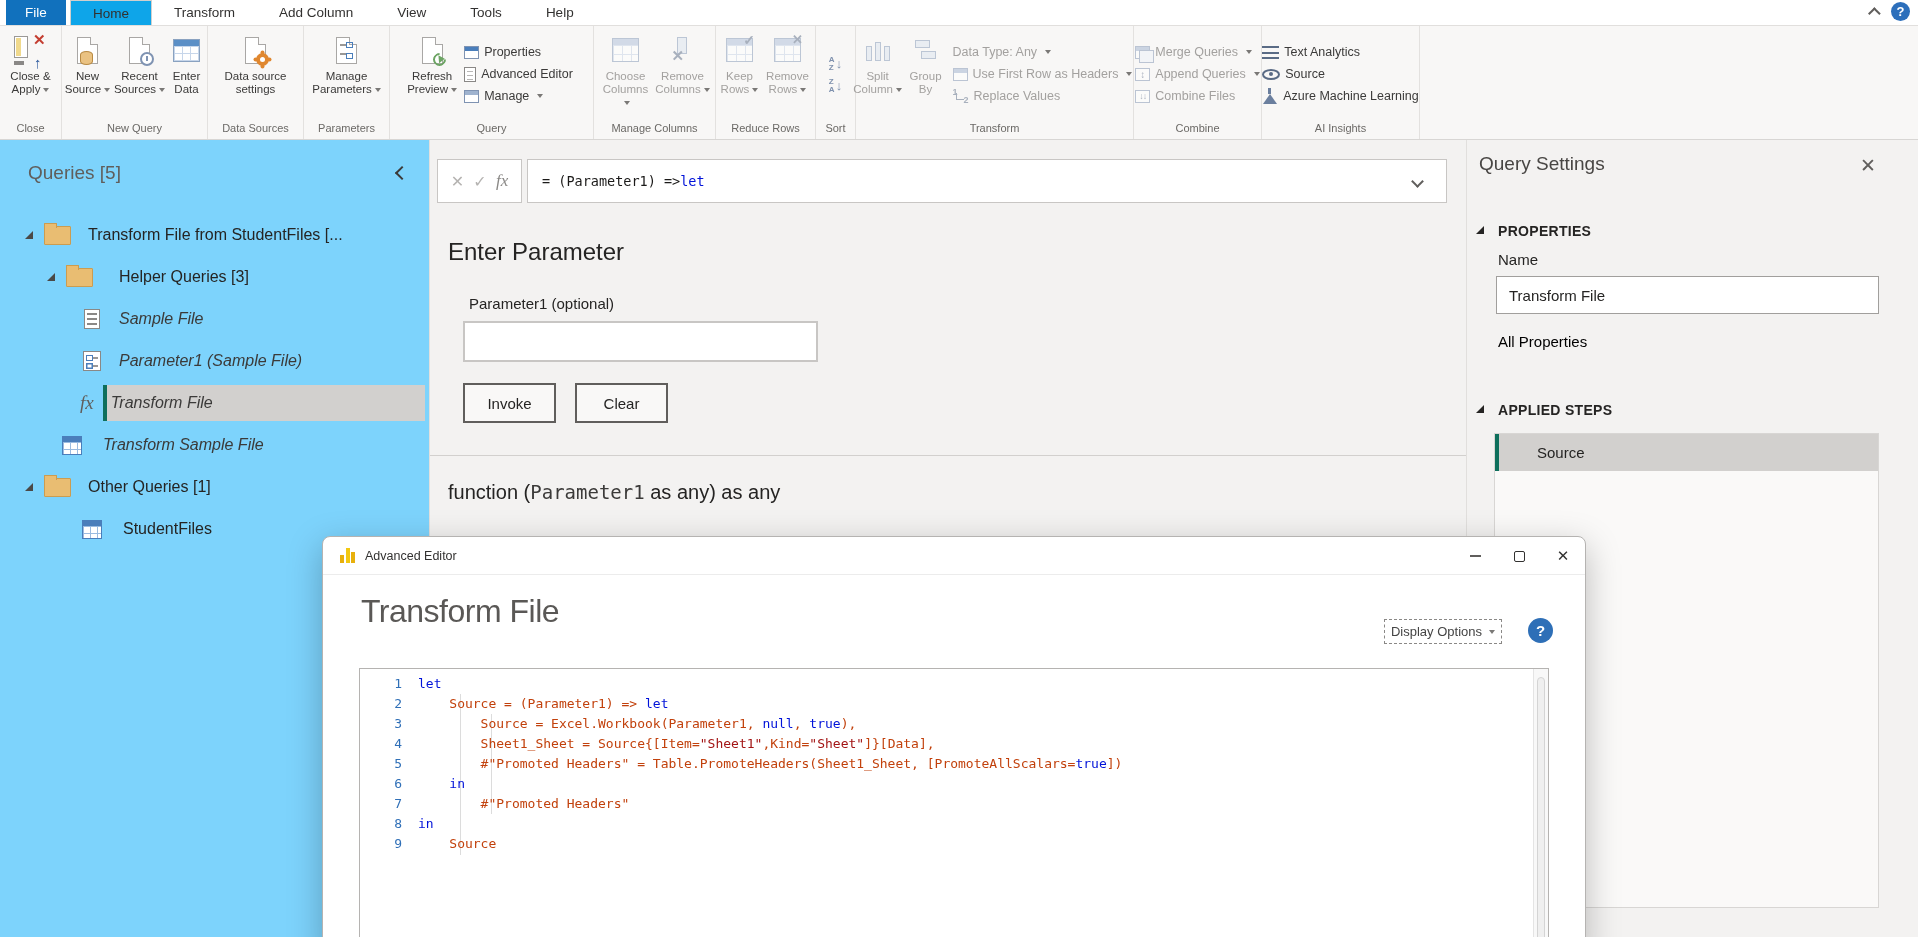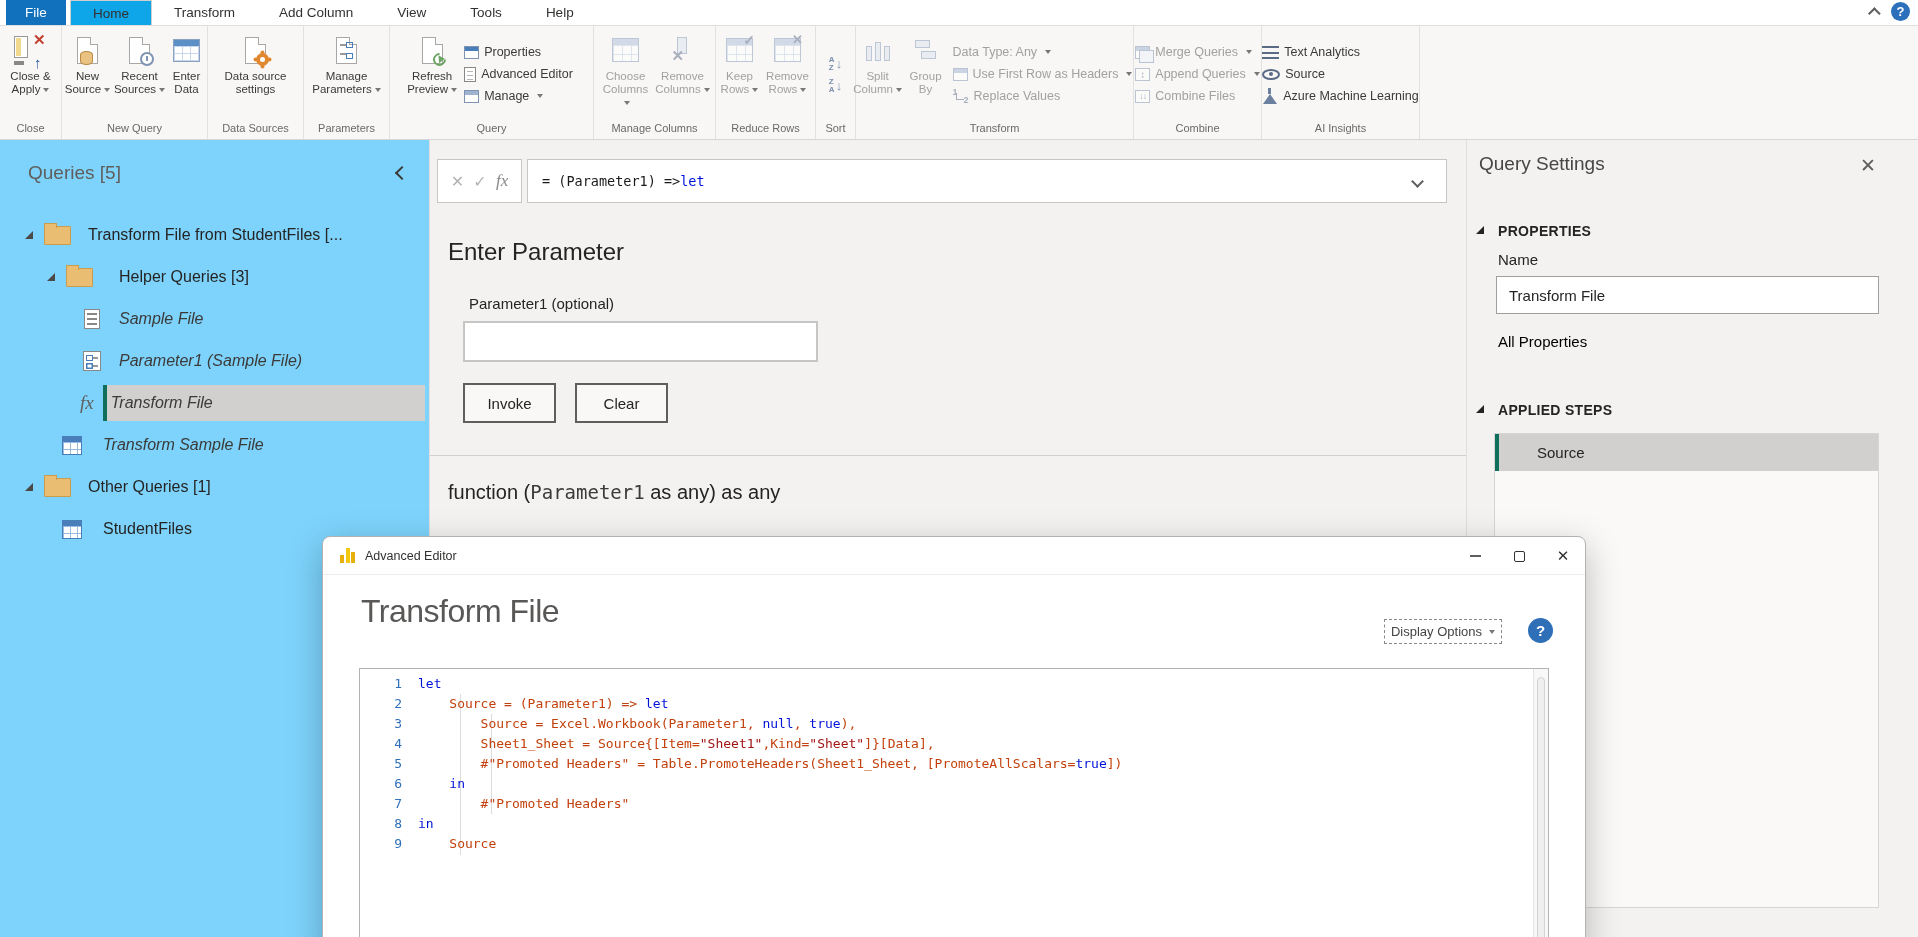--- a/index.html
+++ b/index.html
@@ -478,21 +478,21 @@
       </div>
       <div class="trow" style="padding-left:62px">
         <span class="btbl"></span>
         <span class="it" style="margin-left:21px">Transform Sample File</span>
       </div>
       <div class="trow" style="padding-left:25px">
         <span class="exp"></span>
         <span class="folder" style="margin-left:11px"></span>
         <span style="margin-left:17px">Other Queries [1]</span>
       </div>
-      <div class="trow" style="padding-left:62px">
+      <div class="trow" style="padding-left:82px">
         <span class="btbl"></span>
         <span style="margin-left:21px">StudentFiles</span>
       </div>
     </div>
   </div>
 
   <div class="mainarea">
     <div class="fbox fbox-icons">
       <span>✕</span>
       <span>✓</span>

